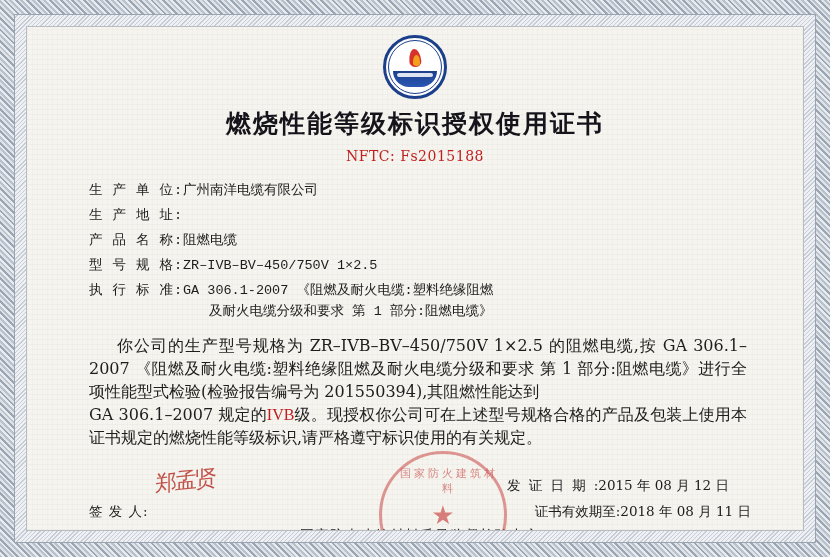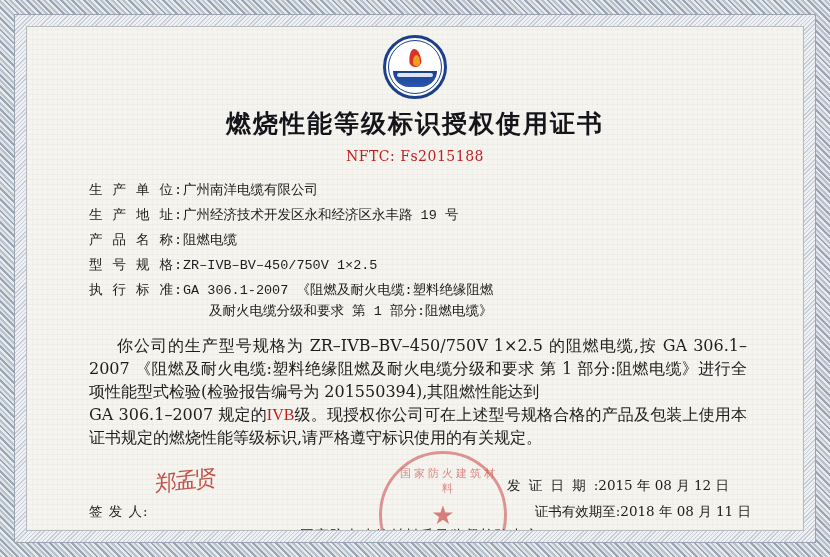--- a/index.html
+++ b/index.html
@@ -307,21 +307,20 @@
 
         <div class="row">
           <div class="label">生产单位</div>
           <div class="colon">:</div>
           <div class="value">广州南洋电缆有限公司</div>
         </div>
 
         <div class="row">
           <div class="label">生产地址</div>
           <div class="colon">:</div>
-          <div class="value">广州经济技术开发区永和经济区永丰路 19 号</div>
         </div>
 
         <div class="row">
           <div class="label">产品名称</div>
           <div class="colon">:</div>
           <div class="value">阻燃电缆</div>
         </div>
 
         <div class="row">
           <div class="label">型号规格</div>

